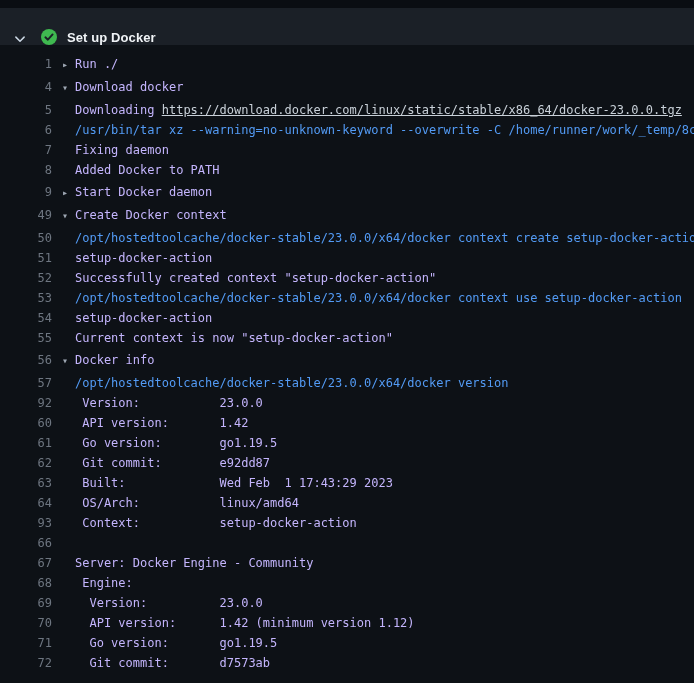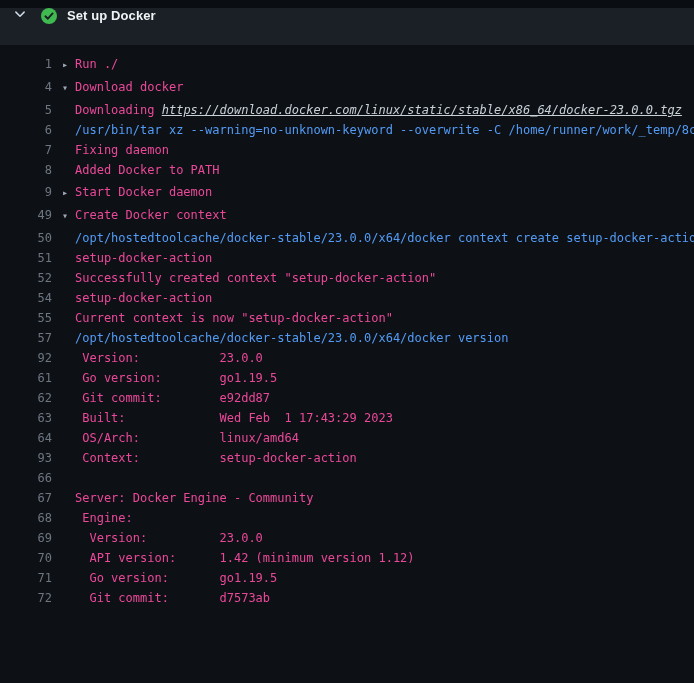--- a/index.html
+++ b/index.html
@@ -5,42 +5,42 @@
   html,body{margin:0;padding:0;}
   body{
     width:694px;height:683px;overflow:hidden;
     background:#0a0d12;
     font-family:"Liberation Sans",sans-serif;
   }
   .page{width:694px;height:683px;display:flex;flex-direction:column;}
   .top-gap{height:8px;background:#0a0d12;flex:0 0 auto;}
   .step-header{
     flex:0 0 37px;height:37px;background:#1b2027;
-    display:flex;align-items:flex-start;padding:0 14px;cursor:pointer;
+    display:flex;align-items:flex-end;padding:0 14px;cursor:pointer;
   }
   .chev{display:flex;align-items:center;margin-right:15px;}
   .check{display:flex;align-items:center;margin-right:10px;}
   .title{color:#f0f3f6;font-size:13px;font-weight:600;letter-spacing:.1px;}
   .log{
     flex:1;background:#0d1116;padding-top:7px;
     font-family:"DejaVu Sans Mono","Liberation Mono",monospace;
     font-size:12px;line-height:20px;color:#c9d1d9;
     overflow:hidden;
   }
   .row{display:flex;align-items:flex-start;}
   .row.group{margin:2px 0;cursor:pointer;}
   .ln{
     flex:0 0 52px;width:52px;text-align:right;color:#6e7681;
     user-select:none;cursor:pointer;
   }
   .ct{flex:1;padding-left:10px;white-space:pre;overflow:hidden;}
   .arrow{display:inline-block;width:13px;color:#9ea7b3;font-size:10px;}
-  .seg-plain{color:#ec4899;}
+  .seg-plain{color:#c4b5fd;}
   .seg-command{color:#539bf5;}
-  .seg-link{color:#c9d1d9;text-decoration:underline;cursor:pointer;font-style:italic;}
+  .seg-link{color:#c9d1d9;text-decoration:underline;cursor:pointer;}
 </style>
 </head>
 <body>
 
 <div class="page">
   <div class="top-gap"></div>
 
   <div class="step-header">
     <span class="chev">
       <svg width="12" height="12" viewBox="0 0 16 16">
@@ -95,34 +95,46 @@
       </div>
       <div class="row">
         <span class="ln">51</span>
         <span class="ct"><span class="arrow"></span><span class="seg-plain">setup-docker-action</span></span>
       </div>
       <div class="row">
         <span class="ln">52</span>
         <span class="ct"><span class="arrow"></span><span class="seg-plain">Successfully created context "setup-docker-action"</span></span>
       </div>
       <div class="row">
+        <span class="ln">53</span>
+        <span class="ct"><span class="arrow"></span><span class="seg-command">/opt/hostedtoolcache/docker-stable/23.0.0/x64/docker context use setup-docker-action</span></span>
+      </div>
+      <div class="row">
         <span class="ln">54</span>
         <span class="ct"><span class="arrow"></span><span class="seg-plain">setup-docker-action</span></span>
       </div>
       <div class="row">
         <span class="ln">55</span>
         <span class="ct"><span class="arrow"></span><span class="seg-plain">Current context is now "setup-docker-action"</span></span>
+      </div>
+      <div class="row group">
+        <span class="ln">56</span>
+        <span class="ct"><span class="arrow">▾</span><span class="seg-plain">Docker info</span></span>
       </div>
       <div class="row">
         <span class="ln">57</span>
         <span class="ct"><span class="arrow"></span><span class="seg-command">/opt/hostedtoolcache/docker-stable/23.0.0/x64/docker version</span></span>
       </div>
       <div class="row">
         <span class="ln">92</span>
         <span class="ct"><span class="arrow"></span><span class="seg-plain"> Version:           23.0.0</span></span>
+      </div>
+      <div class="row">
+        <span class="ln">60</span>
+        <span class="ct"><span class="arrow"></span><span class="seg-plain"> API version:       1.42</span></span>
       </div>
       <div class="row">
         <span class="ln">61</span>
         <span class="ct"><span class="arrow"></span><span class="seg-plain"> Go version:        go1.19.5</span></span>
       </div>
       <div class="row">
         <span class="ln">62</span>
         <span class="ct"><span class="arrow"></span><span class="seg-plain"> Git commit:        e92dd87</span></span>
       </div>
       <div class="row">

